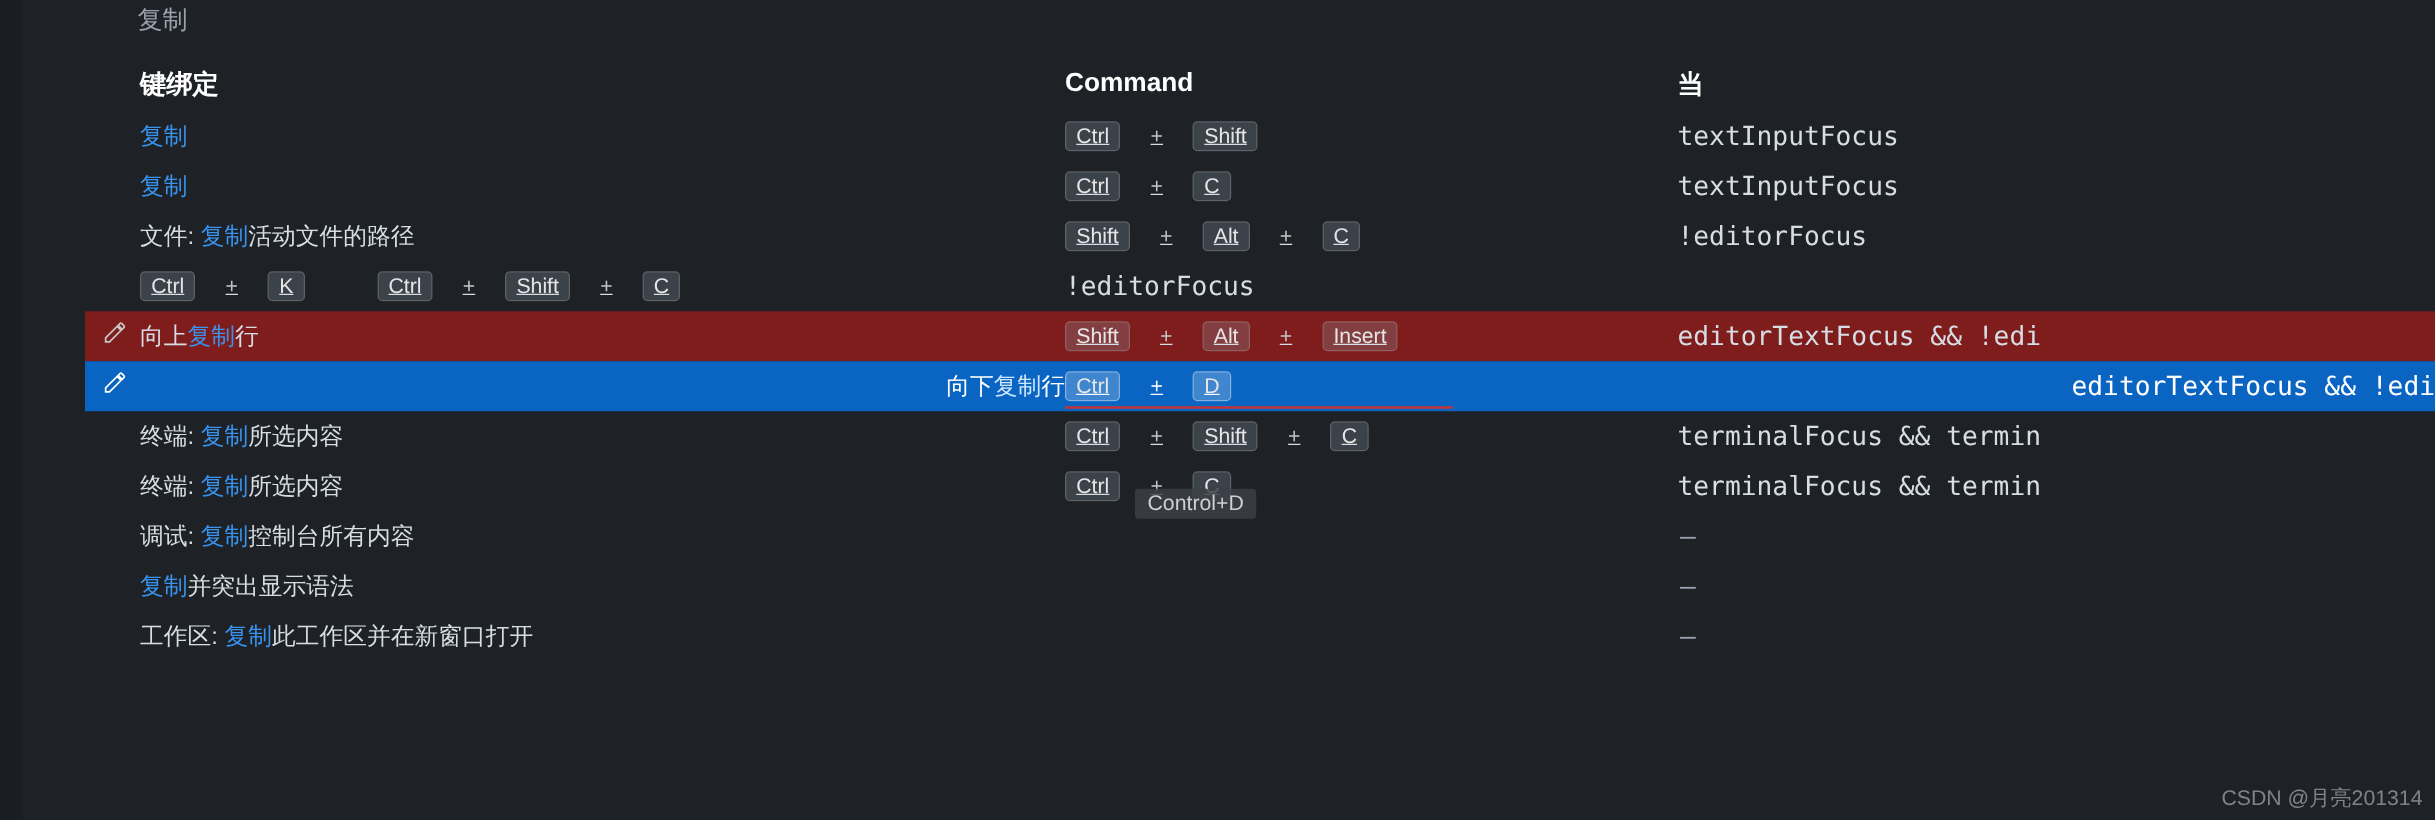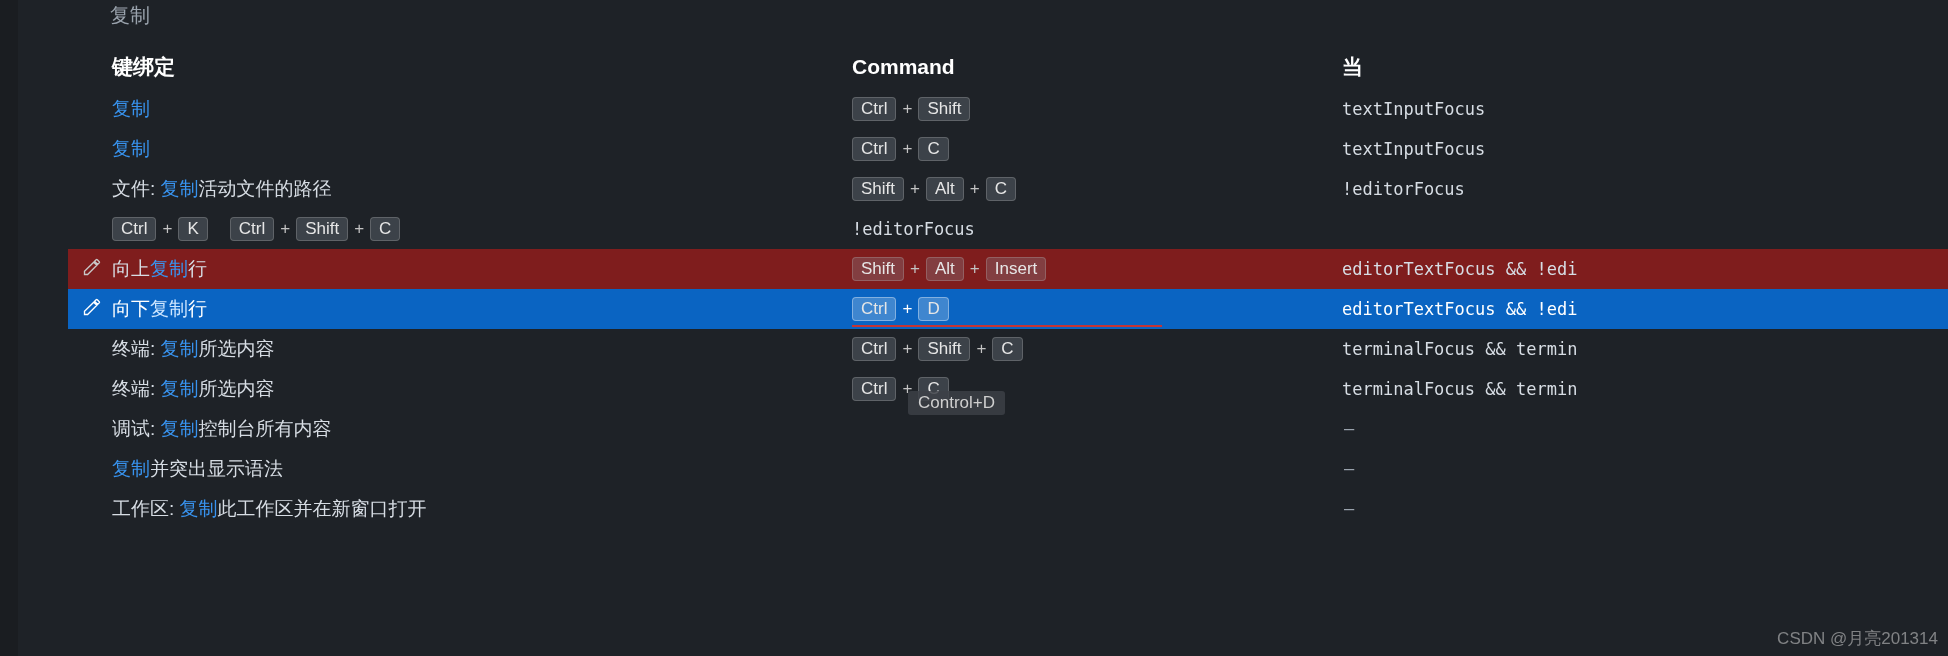--- a/index.html
+++ b/index.html
@@ -39,42 +39,43 @@
     padding-left: 4px;
   }
   .header-row {
     font-weight: 700;
     color: #ffffff;
     font-size: 21px;
     margin-bottom: 2px;
   }
   .row { color: #d7dde4; }
   .row.hovered { background: #7f1d1d; }
-  .row.selected { background: #0a64c2; color: #ffffff; }
+  .row.selected { background: #0a64c2; color: #ffffff; text-align: right; }
   .row.selected .hl { color: #cde6ff; }
   .icon-cell {
     display: flex;
     align-items: center;
     justify-content: center;
     width: 40px;
   }
   .pencil-icon {
     width: 20px; height: 20px;
     stroke: #c8c8c8;
     fill: none;
     stroke-width: 1.6;
   }
   .row.selected .pencil-icon { stroke: #ffffff; }
   .cmd-cell { white-space: nowrap; overflow: hidden; }
   .hl { color: #3893ef; }
   .key-cell {
     display: flex;
     align-items: center;
-    gap: 6px;
+    gap: 24px;
     position: relative;
+    text-decoration: underline;
   }
   .kbd {
     display: inline-block;
     background: rgba(140,150,160,0.28);
     border: 1px solid rgba(200,200,200,0.25);
     border-radius: 4px;
     padding: 1px 8px;
     font-size: 17px;
     color: #e6e6e6;
   }
@@ -87,21 +88,21 @@
   .underline-mark {
     position: absolute;
     left: 0; bottom: -6px;
     width: 310px; height: 2px;
     background: #c53434;
   }
   .when-cell {
     white-space: nowrap;
     overflow: hidden;
     font-family: Consolas, monospace;
-    font-size: 17px;
+    font-size: 21px;
     color: #d7dde4;
   }
   .row.selected .when-cell { color: #ffffff; }
   .dash { color: #9aa3ad; padding-left: 2px; }
   .tooltip {
     position: absolute;
     left: 56px; top: 26px;
     background: rgba(60,64,70,0.85);
     color: #cfcfcf;
     font-size: 17px;

